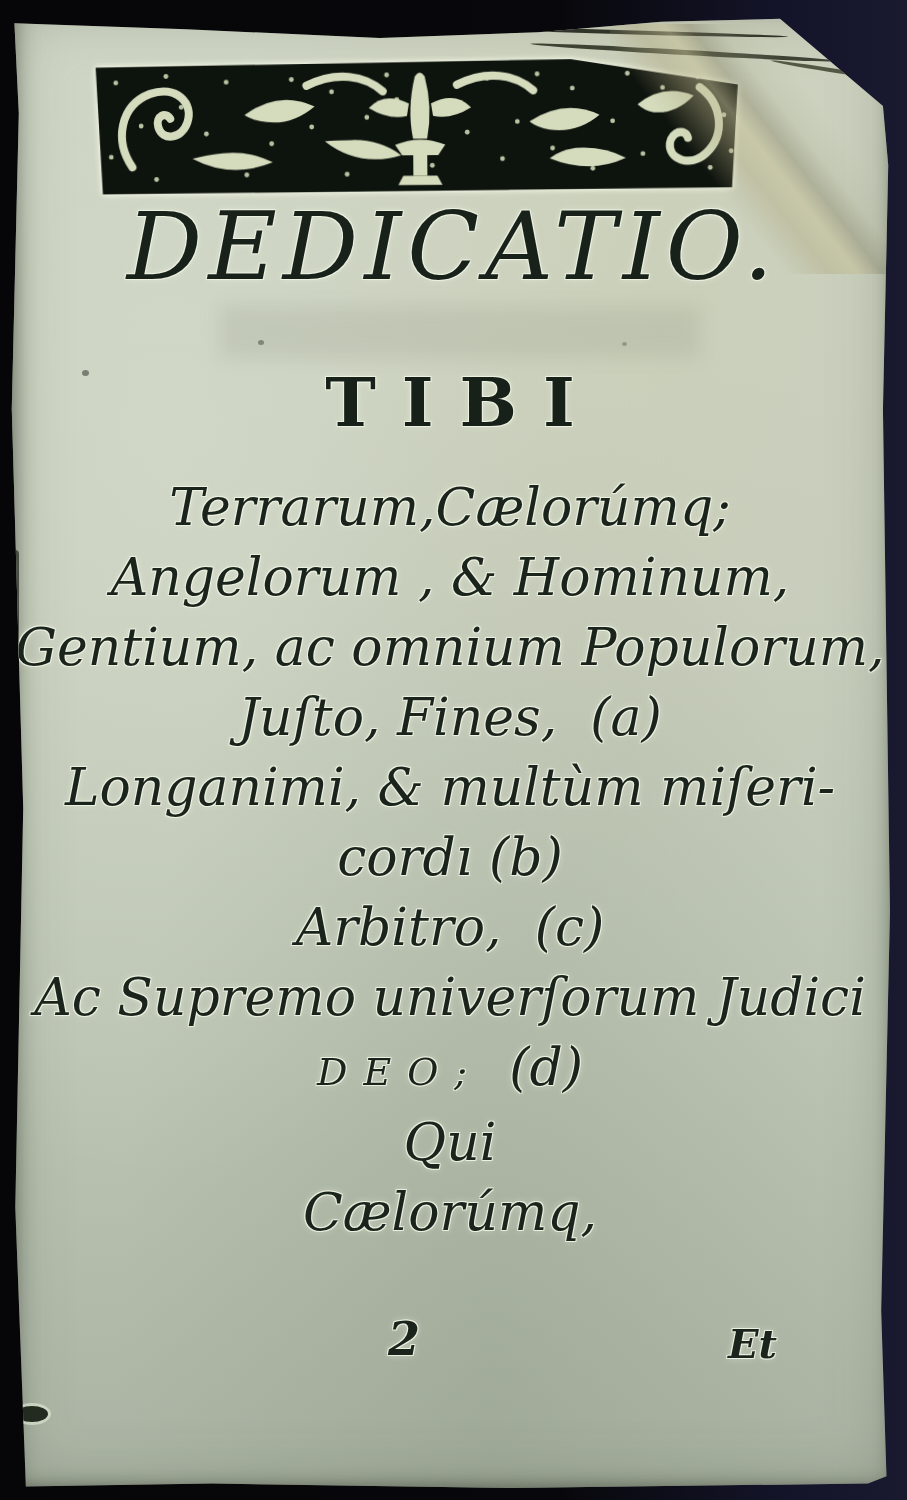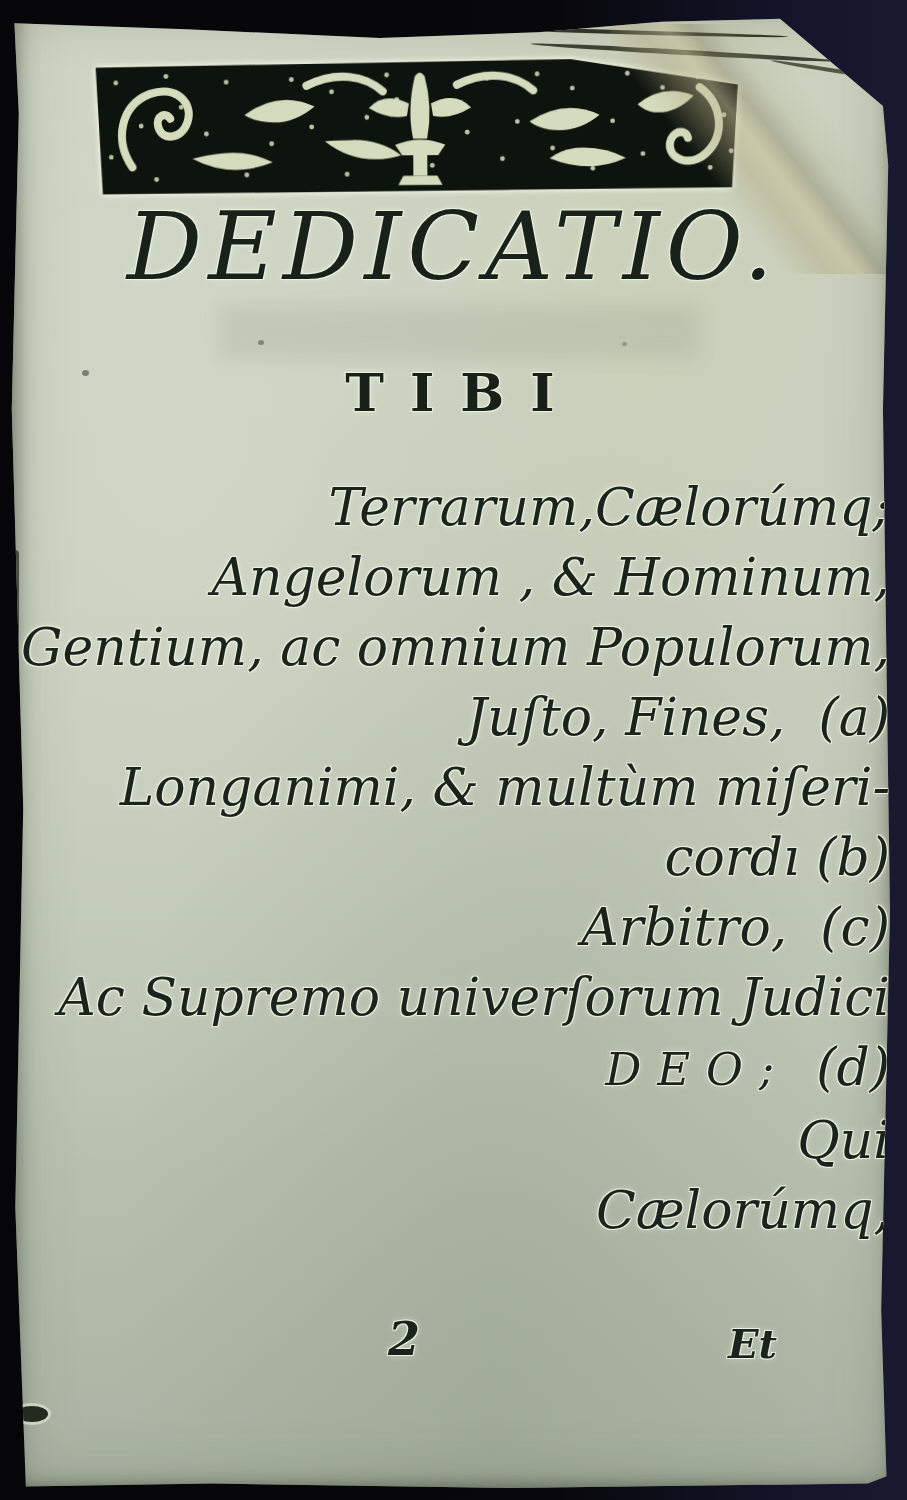--- a/index.html
+++ b/index.html
@@ -50,29 +50,29 @@
      1px 1px 0 rgba(236,241,224,.85), -1px -1px 0 rgba(236,241,224,.85),
      1px -1px 0 rgba(236,241,224,.85), -1px 1px 0 rgba(236,241,224,.85),
      0 0 7px rgba(240,244,228,.6);}
   .title{
     position:absolute;left:0;top:182px;width:100%;text-align:center;
     font-style:italic;font-size:94px;letter-spacing:6px;padding-left:6px;box-sizing:border-box;
     color:#18221b;
   }
   .addressee{
     position:absolute;left:0;top:352px;width:100%;text-align:center;
-    font-weight:bold;font-size:52px;letter-spacing:26px;padding-left:26px;box-sizing:border-box;
+    font-weight:bold;font-size:68px;letter-spacing:26px;padding-left:26px;box-sizing:border-box;
     color:#17211a;
   }
   .lines{position:absolute;left:0;top:462px;width:100%;}
   .line{
-    font-style:italic;font-size:52px;line-height:70px;text-align:right;
+    font-style:italic;font-size:52px;line-height:70px;text-align:center;
     white-space:pre;color:#1b241c;
   }
-  .line .deo-caps{font-size:45px;letter-spacing:16px;}
+  .line .deo-caps{font-size:38px;letter-spacing:16px;}
   .line .deo-ref{margin-left:26px;}
   .sig-mark{position:absolute;left:378px;top:1302px;font-size:46px;font-weight:bold;font-style:italic;}
   .catchword{position:absolute;left:718px;top:1310px;font-size:40px;font-weight:bold;font-style:italic;}
 </style>
 </head>
 <body>
 
 <div class="page">
 
   <div class="showthrough"></div>

